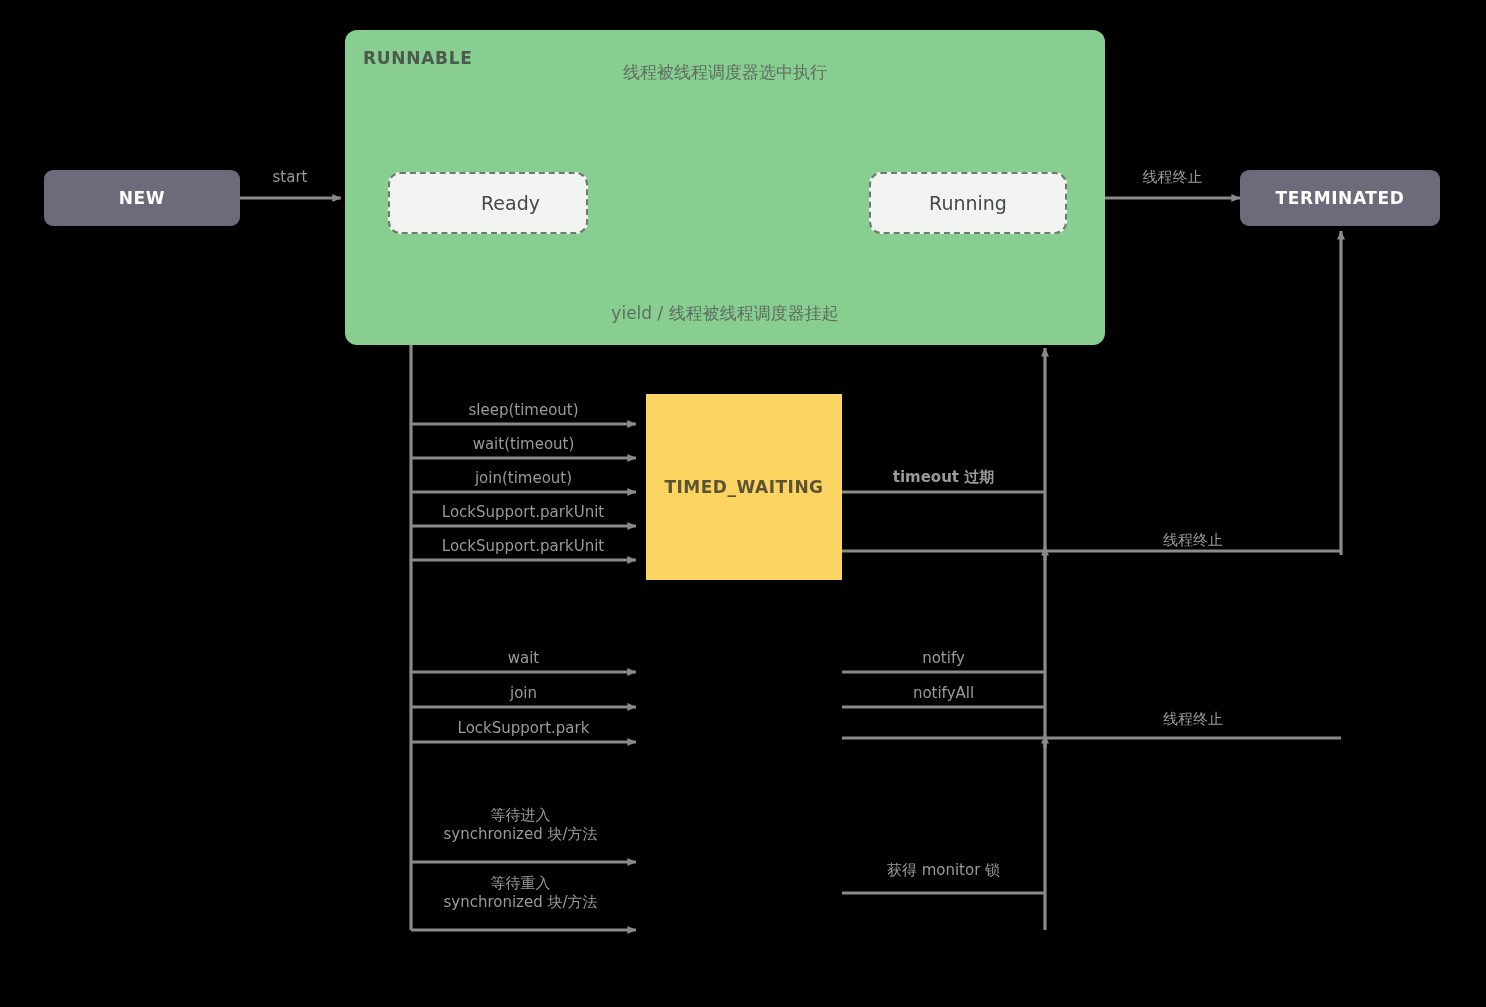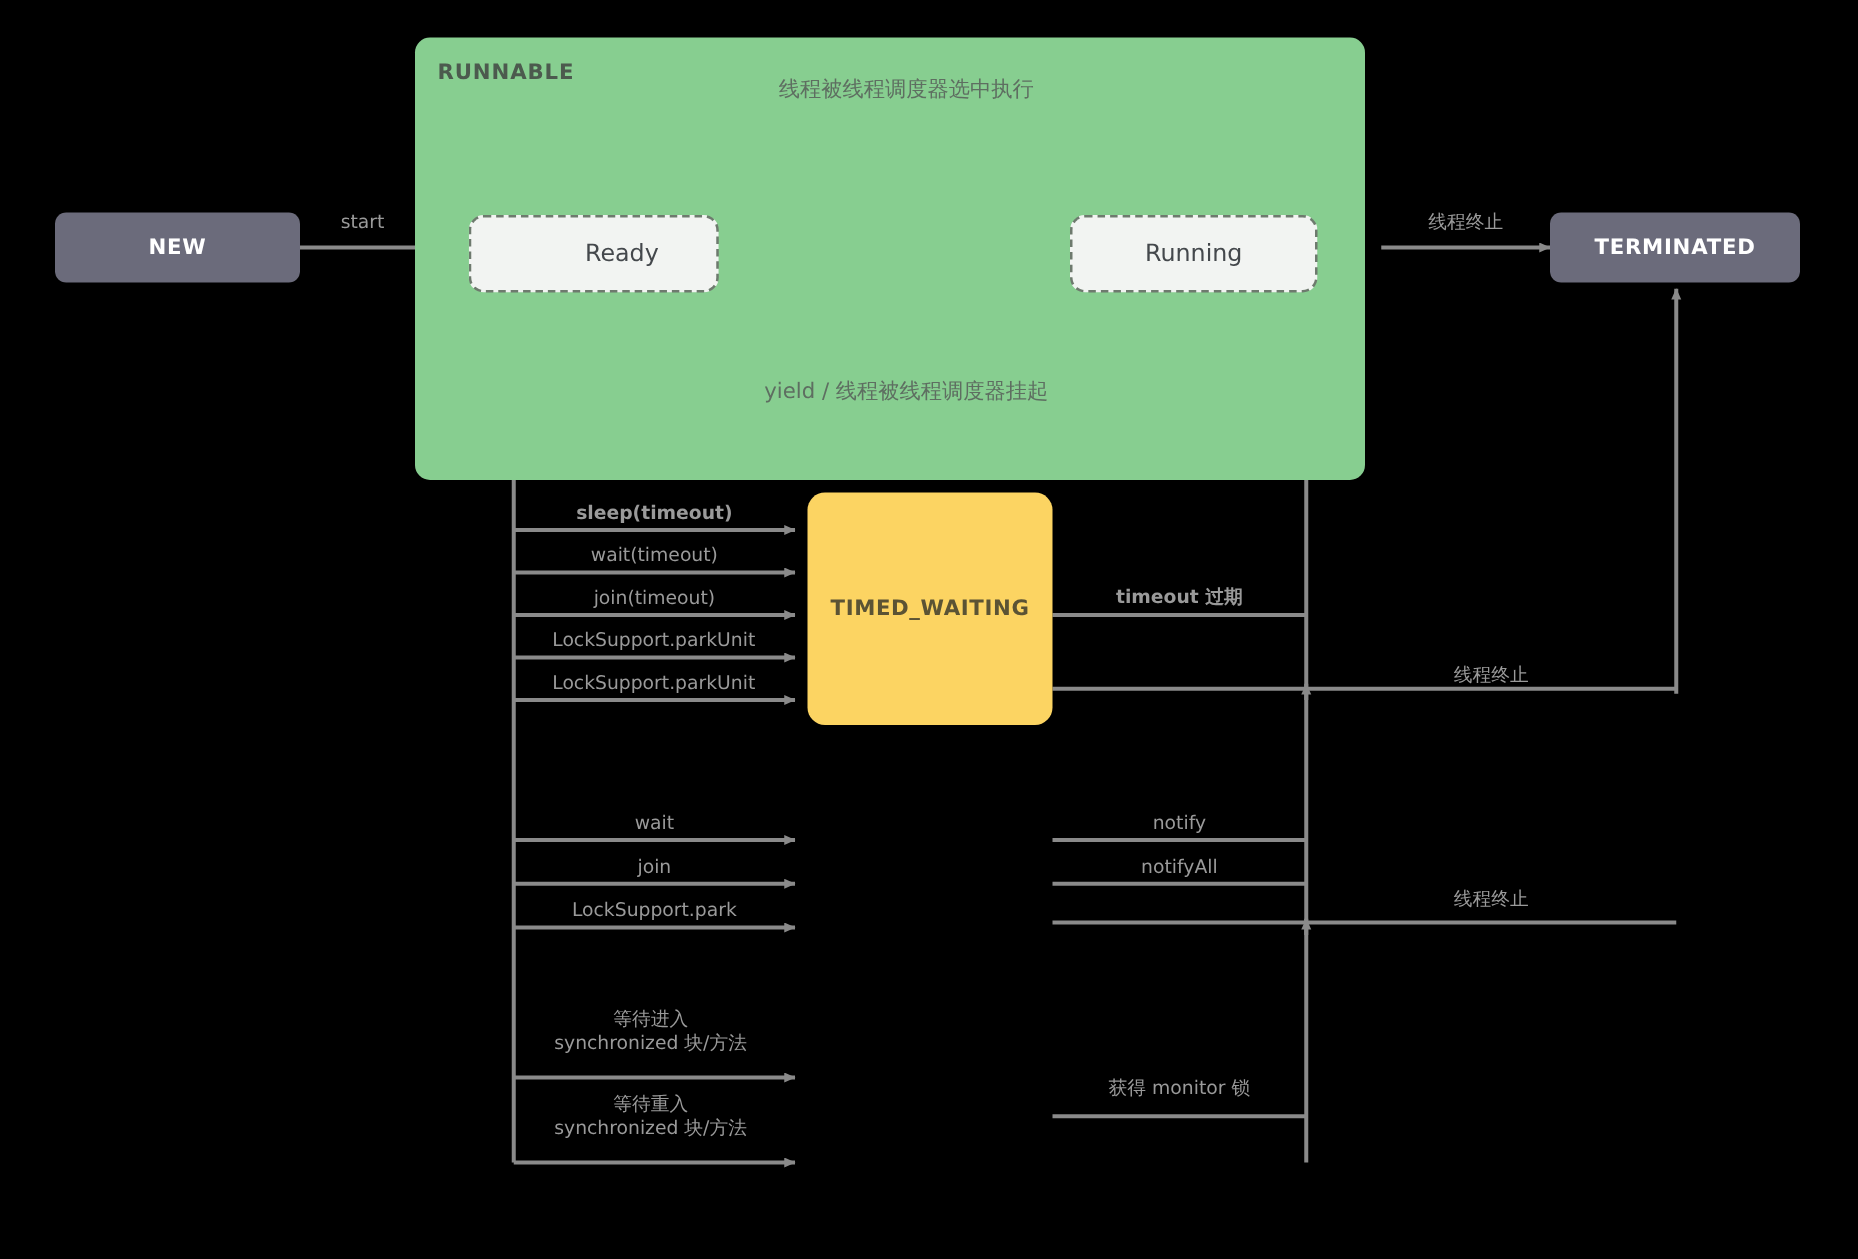--- a/index.html
+++ b/index.html
@@ -57,21 +57,21 @@
     border-radius: 12px;
     display: flex;
     align-items: center;
     justify-content: center;
     color: #44484C;
     font-size: 19px;
     box-sizing: border-box;
   }
   .node-timed, .node-waiting {
     background: #FCD462;
-    border-radius: 14px;
+    border-radius: 0;
     color: #5B5334;
     font-weight: bold;
     font-size: 17px;
     letter-spacing: 0.5px;
   }
   .node-blocked {
     background: #EE6A70;
     border-radius: 11px;
     color: #6B4044;
     font-weight: bold;
@@ -155,21 +155,21 @@
 
       <path d="M1045,560 L1045,547" marker-end="url(#ah)"></path>
       <path d="M1045,748 L1045,735" marker-end="url(#ah)"></path>
     </g>
   </svg>
 
   <div class="node node-new" style="left:44px; top:170px; width:196px; height:56px;">
     <span>NEW</span>
   </div>
 
-  <div class="node node-runnable" style="left:332px; top:30px; width:760px; height:354px;">
+  <div class="node node-runnable" style="left:345px; top:30px; width:760px; height:315px;">
     <span class="runnable-label">RUNNABLE</span>
 
     <div class="inner-node" style="left:43px; top:142px; width:200px; height:62px;padding-left:45px;">
       <span>Ready</span>
     </div>
 
     <div class="inner-node" style="left:524px; top:142px; width:198px; height:62px;">
       <span>Running</span>
     </div>
   </div>
@@ -185,21 +185,21 @@
 
 
   <div class="edge-label" style="left:240px; top:168px; width:100px;">start</div>
 
   <div class="edge-label big on-green" style="left:575px; top:62px; width:300px;">线程被线程调度器选中执行</div>
 
   <div class="edge-label big on-green" style="left:545px; top:303px; width:360px;">yield / 线程被线程调度器挂起</div>
 
   <div class="edge-label" style="left:1105px; top:168px; width:135px;">线程终止</div>
 
-  <div class="edge-label" style="left:411px; top:401px; width:225px;font-weight:bold;">sleep(timeout)</div>
+  <div class="edge-label" style="left:411px; top:401px; width:225px;">sleep(timeout)</div>
   <div class="edge-label" style="left:411px; top:435px; width:225px;">wait(timeout)</div>
   <div class="edge-label" style="left:411px; top:469px; width:225px;">join(timeout)</div>
   <div class="edge-label" style="left:405px; top:503px; width:236px;">LockSupport.parkUnit</div>
   <div class="edge-label" style="left:405px; top:537px; width:236px;">LockSupport.parkUnit</div>
 
   <div class="edge-label" style="left:842px; top:468px; width:203px;font-weight:bold;">timeout 过期</div>
 
   <div class="edge-label" style="left:1045px; top:531px; width:296px;">线程终止</div>
 
   <div class="edge-label" style="left:411px; top:649px; width:225px;">wait</div>

